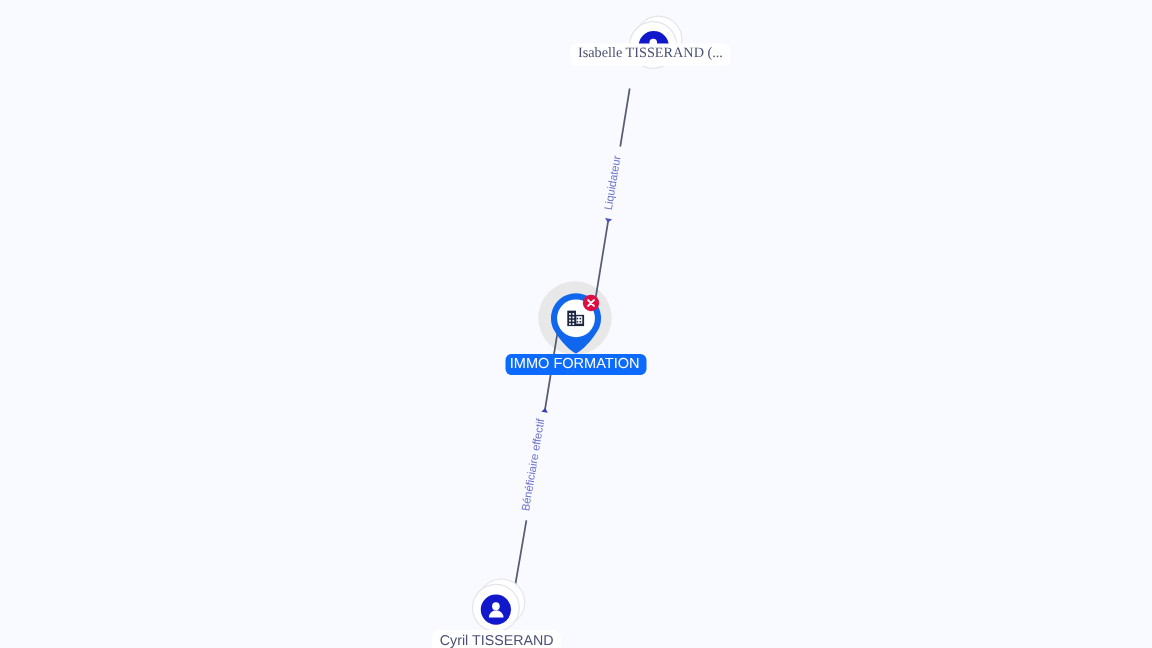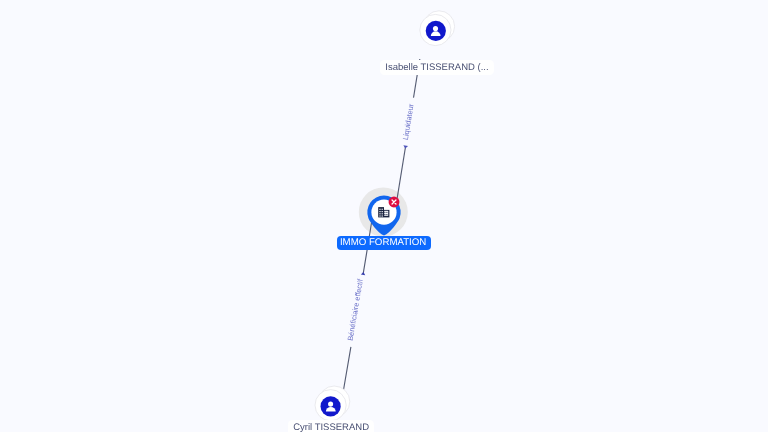--- a/index.html
+++ b/index.html
@@ -90,16 +90,16 @@
           <rect x="386.4" y="214.0" width="1.0" height="1.0"></rect>
         </g>
       </g>
       <g>
         <circle cx="394" cy="202" r="5.45" fill="#dd0f42"></circle>
         <path d="M 392.05 200.05 L 395.95 203.95 M 395.95 200.05 L 392.05 203.95" stroke="#fff" stroke-width="1.3" stroke-linecap="round"></path>
       </g>
     </g>
   </svg>
 
-  <div class="node-label" style="left:380.3px;top:60px;"><span>Isabelle TISSERAND (...</span></div>
+  <div class="node-label" style="left:380.3px;top:29px;font-family:Liberation Serif, serif;"><span>Isabelle TISSERAND (...</span></div>
   <div class="co-label" style="left:336.7px;top:236.3px;"><span>IMMO FORMATION</span></div>
   <div class="node-label" style="left:288.2px;top:420.4px;"><span>Cyril TISSERAND</span></div>
 </div>
 
 </body></html>

